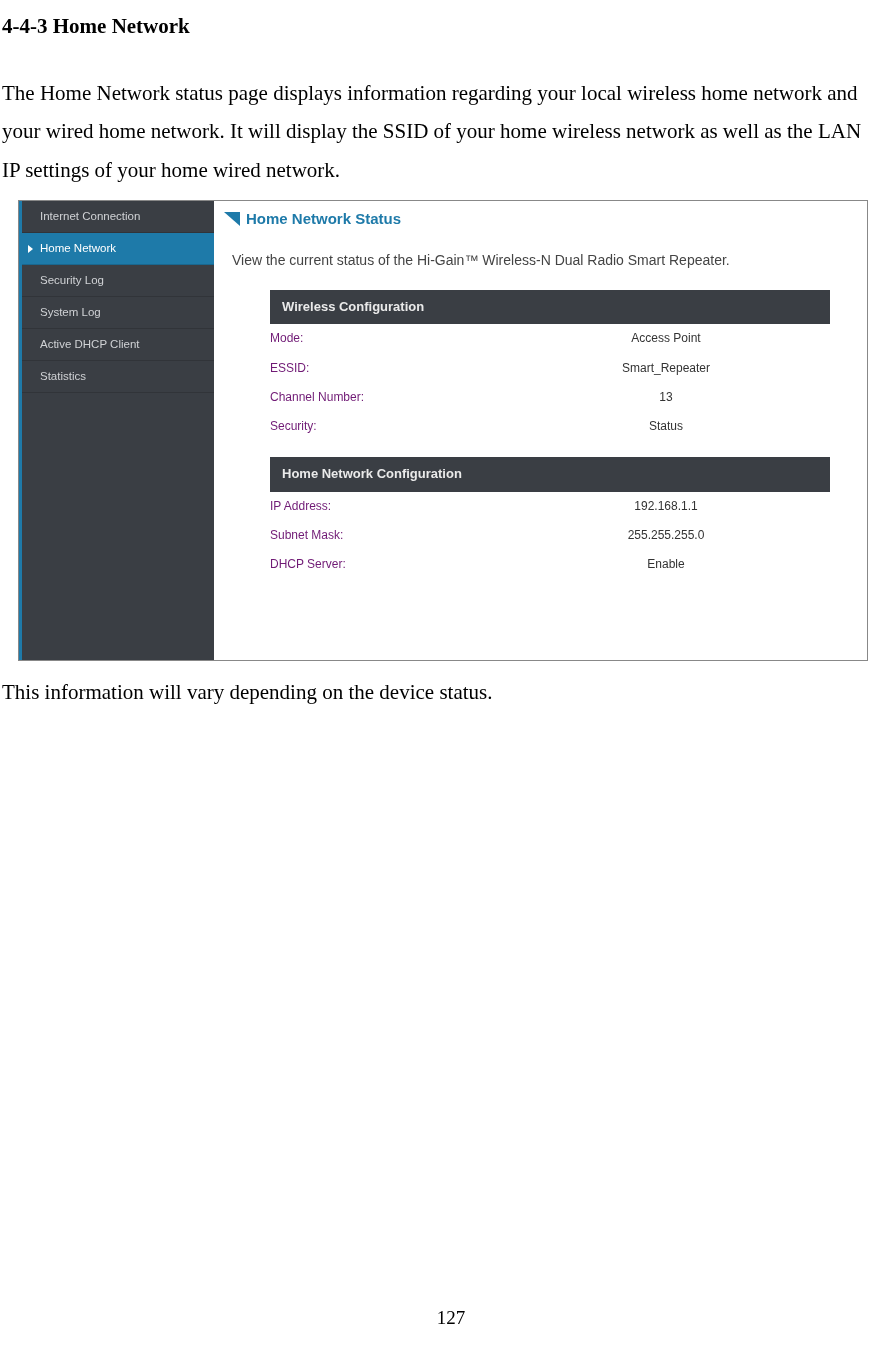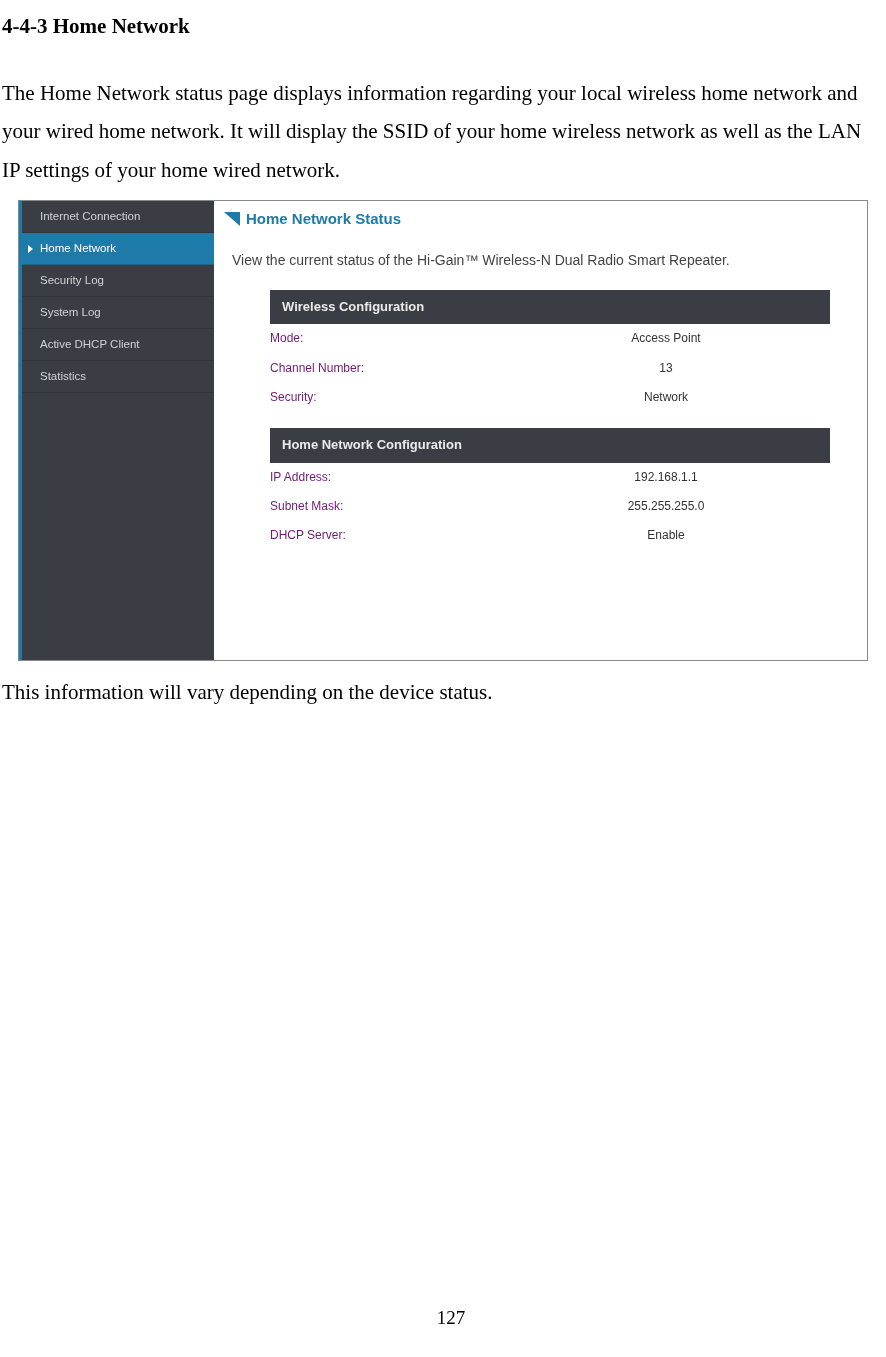--- a/index.html
+++ b/index.html
@@ -183,26 +183,30 @@
 
         <div class="panel">
           <div class="panel-header">Wireless Configuration</div>
           <table class="kv-table">
             <tbody>
                 <tr>
               <td class="k">Mode:</td>
               <td class="v">Access Point</td>
             </tr>
             <tr>
+              <td class="k">ESSID:</td>
+              <td class="v">Smart_Repeater</td>
+            </tr>
+            <tr>
               <td class="k">Channel Number:</td>
               <td class="v">13</td>
             </tr>
             <tr>
               <td class="k">Security:</td>
-              <td class="v">Network</td>
+              <td class="v">Status</td>
             </tr>
           </tbody>
             </table>
         </div>
 
         <div class="panel">
           <div class="panel-header">Home Network Configuration</div>
           <table class="kv-table">
             <tbody>
                 <tr>

